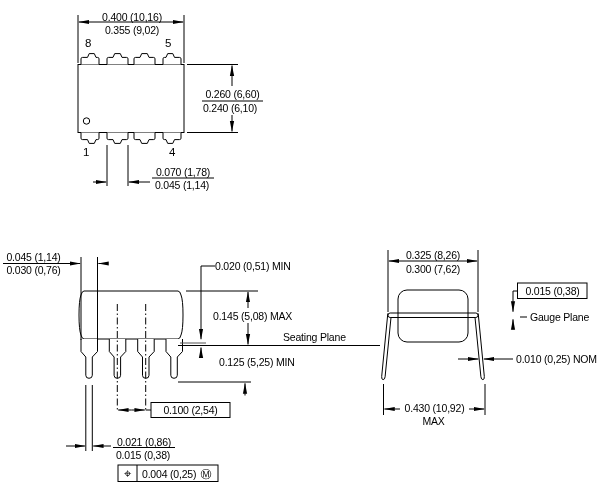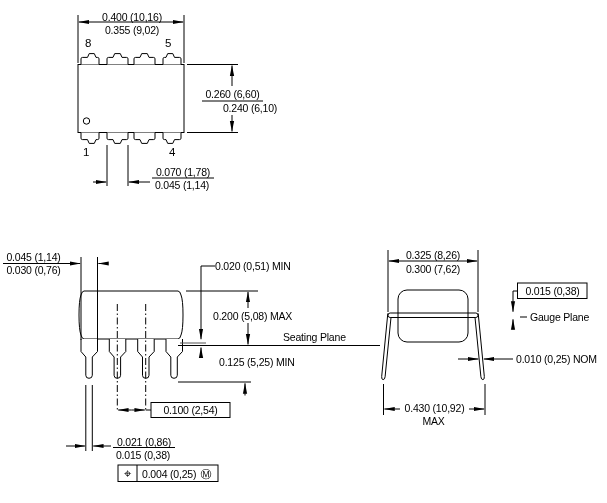--- a/index.html
+++ b/index.html
@@ -162,28 +162,28 @@
   </g>
 </svg>
 
   <div class="lbl ctr" style="left:132px;top:16.5px">0.400 (10,16)</div>
   <div class="lbl ctr" style="left:132px;top:29.5px">0.355 (9,02)</div>
   <div class="lbl ctr pin" style="left:88px;top:44px">8</div>
   <div class="lbl ctr pin" style="left:168px;top:44px">5</div>
   <div class="lbl ctr pin" style="left:86px;top:153px">1</div>
   <div class="lbl ctr pin" style="left:172px;top:153px">4</div>
   <div class="lbl ctr" style="left:232.5px;top:94px">0.260 (6,60)</div>
-  <div class="lbl ctr" style="left:250px;top:108px">0.240 (6,10)</div>
+  <div class="lbl ctr" style="left:230px;top:108px">0.240 (6,10)</div>
   <div class="lbl ctr" style="left:183px;top:172px">0.070 (1,78)</div>
   <div class="lbl ctr" style="left:182px;top:185px">0.045 (1,14)</div>
 
   <div class="lbl ctr" style="left:33.5px;top:257px">0.045 (1,14)</div>
   <div class="lbl ctr" style="left:33.5px;top:270px">0.030 (0,76)</div>
   <div class="lbl lft" style="left:215px;top:266px">0.020 (0,51) MIN</div>
-  <div class="lbl lft" style="left:213px;top:315.5px">0.200 (5,08) MAX</div>
+  <div class="lbl lft" style="left:213px;top:315.5px">0.145 (5,08) MAX</div>
   <div class="lbl lft" style="left:283px;top:336.5px">Seating Plane</div>
   <div class="lbl lft" style="left:219px;top:362px">0.125 (5,25) MIN</div>
   <div class="lbl ctr" style="left:190.5px;top:410px">0.100 (2,54)</div>
   <div class="lbl ctr" style="left:144px;top:441.5px">0.021 (0,86)</div>
   <div class="lbl ctr" style="left:143px;top:454.5px">0.015 (0,38)</div>
   <div class="lbl ctr sym" style="left:127.5px;top:473px">⌖</div>
   <div class="lbl lft" style="left:142px;top:473.5px">0.004 (0,25)</div>
   <div class="lbl ctr mod" style="left:206px;top:473.5px">Ⓜ</div>
 
   <div class="lbl ctr" style="left:433px;top:254.5px">0.325 (8,26)</div>

